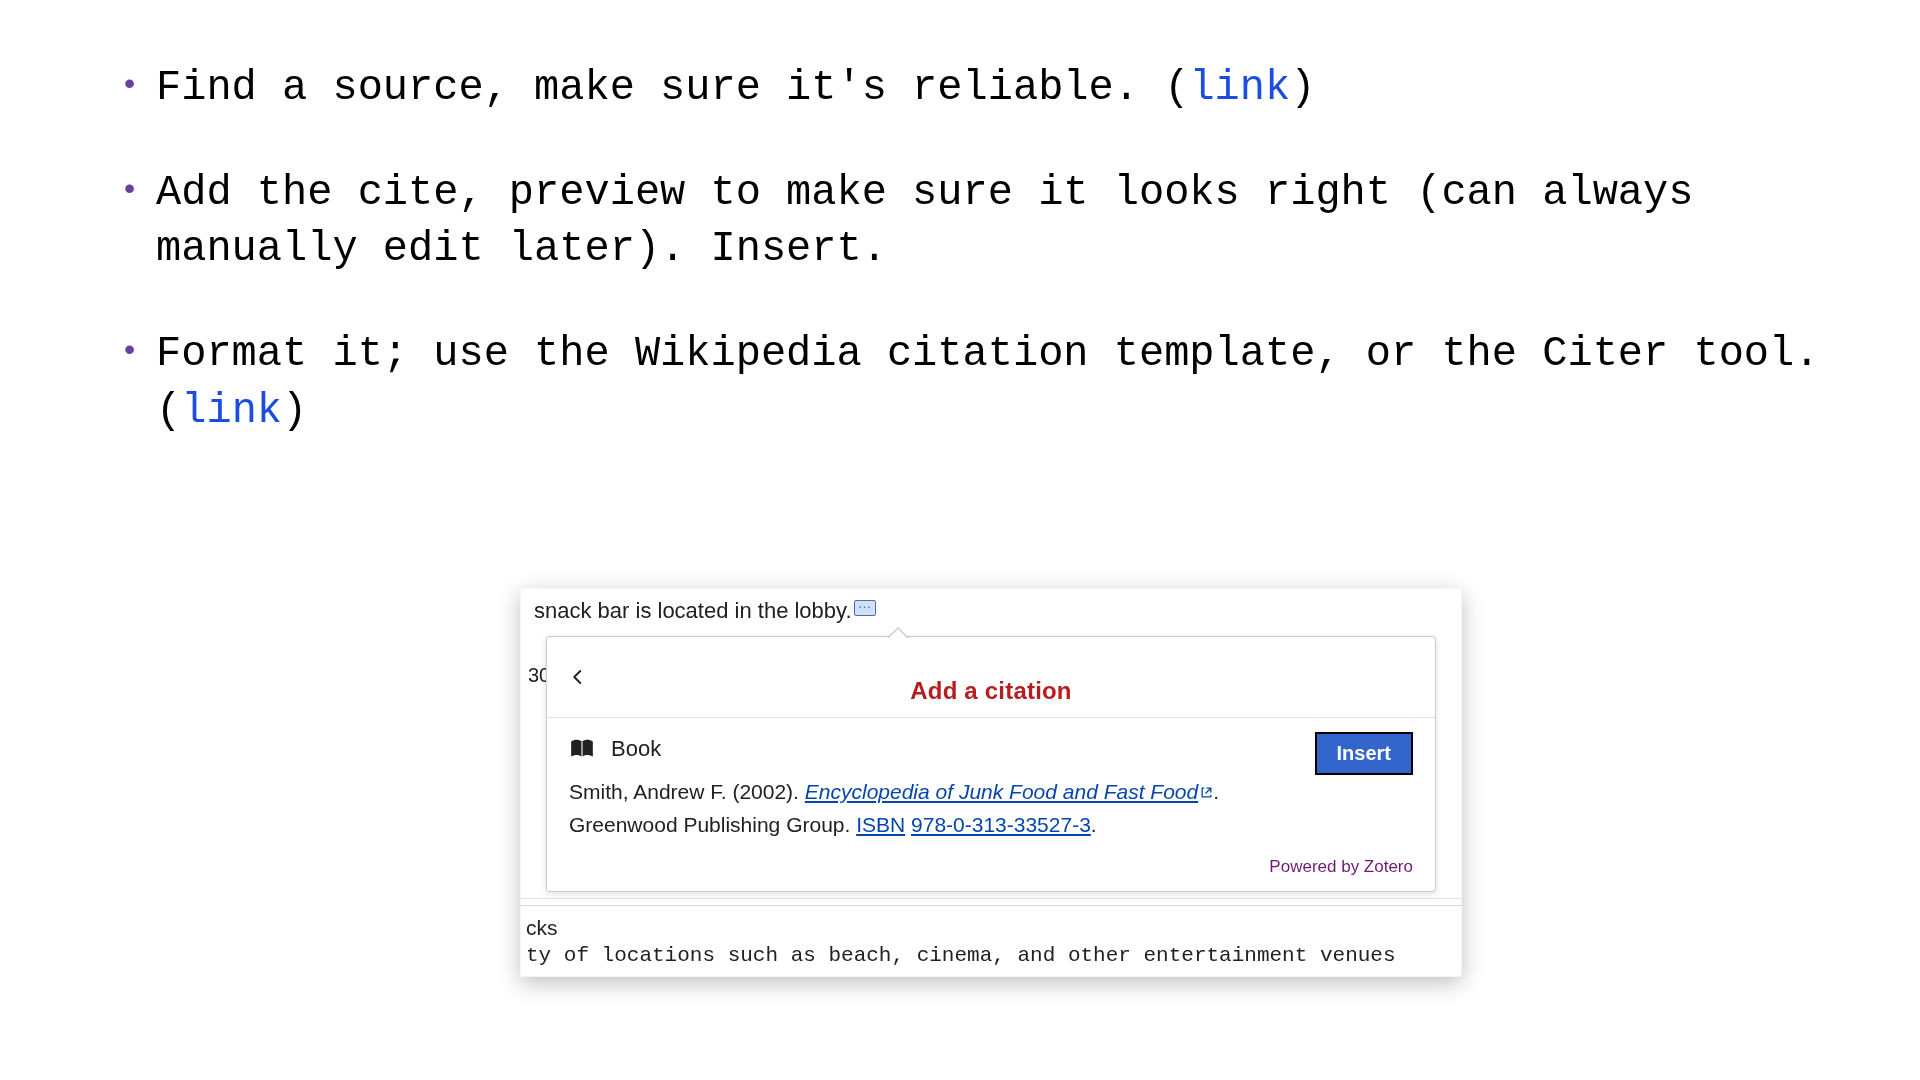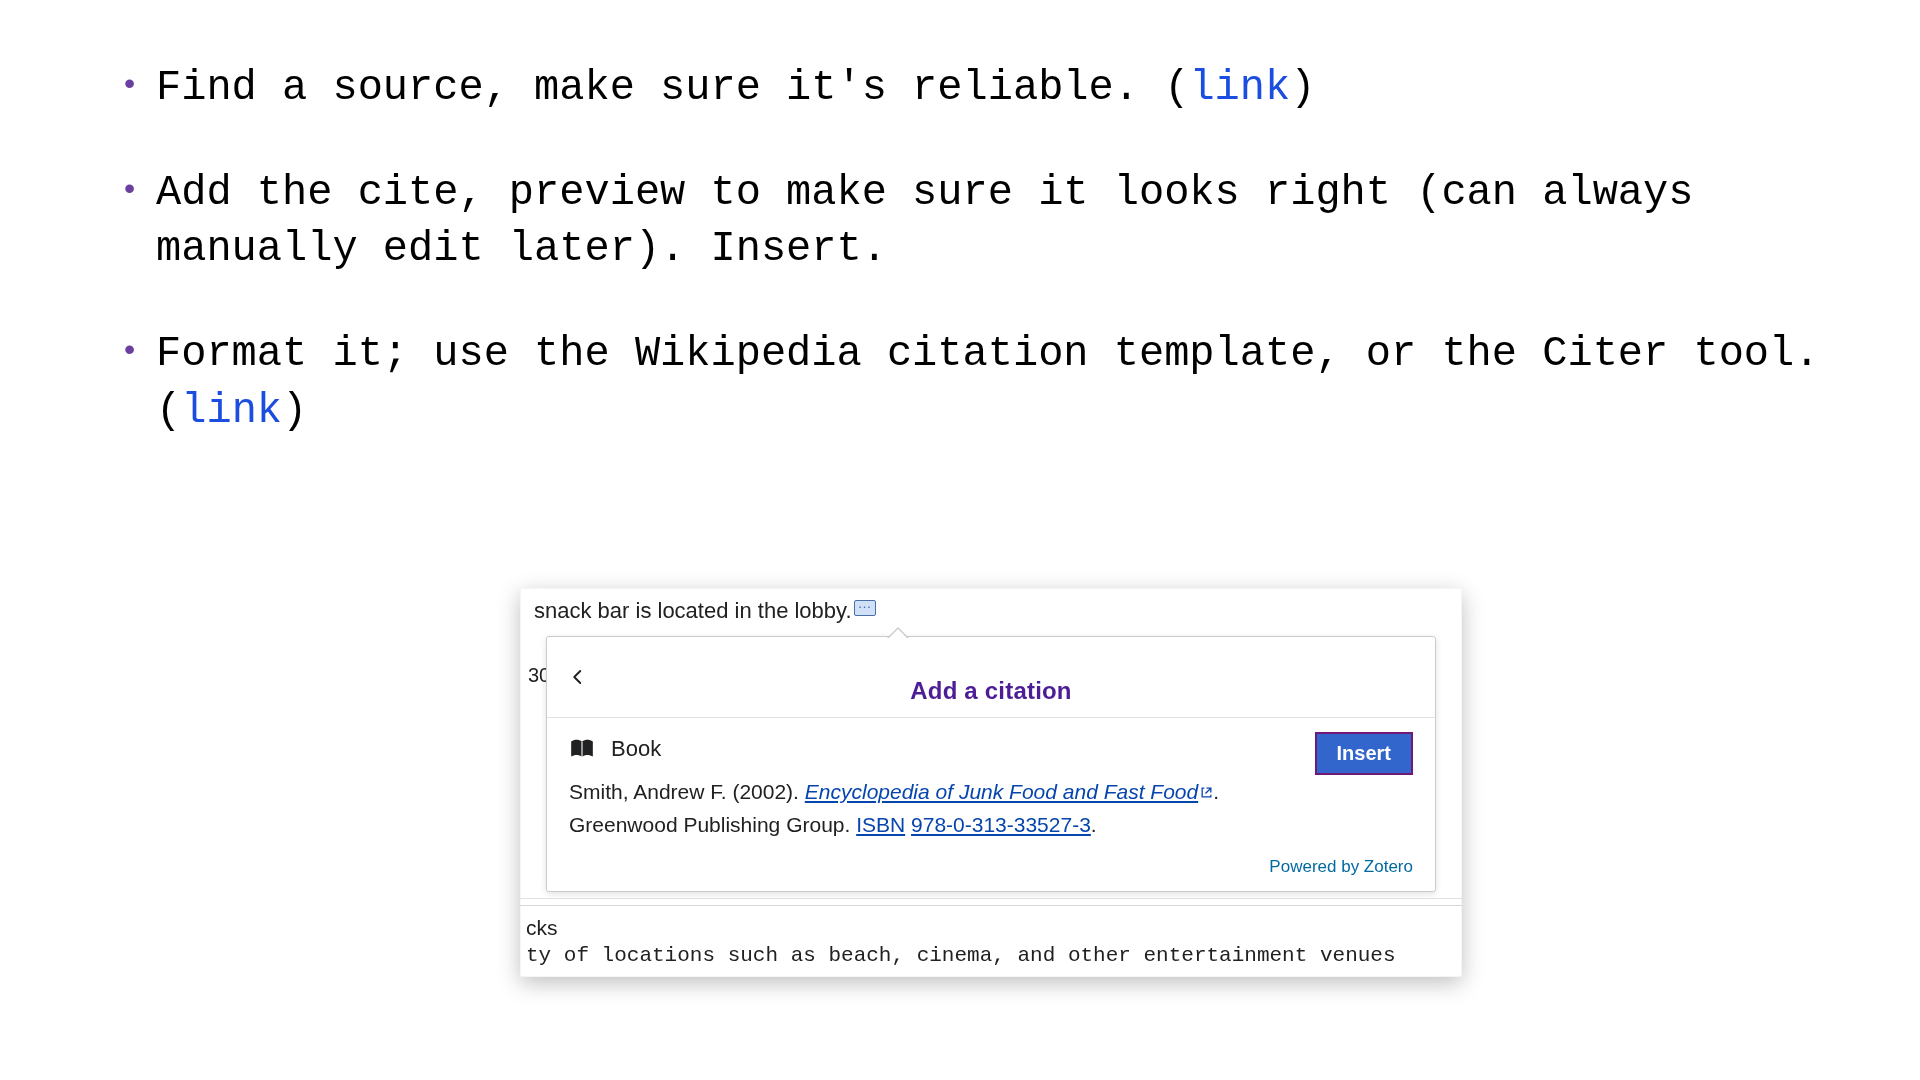--- a/index.html
+++ b/index.html
@@ -17,31 +17,31 @@
   .shot-top { padding: 10px 14px 8px 14px; font-size: 22px; color: #202122; }
   .ref-box { display: inline-block; width: 22px; height: 16px; vertical-align: 2px; border: 1.5px solid #4a6ea9; border-radius: 2px; background: #cfe0f7; margin-left: 2px; position: relative; }
   .ref-box::after { content: "…"; position: absolute; left: 3px; top: -6px; font-size: 14px; color: #4a6ea9; letter-spacing: -1px; }
   .side-num { position: absolute; left: 8px; top: 76px; font-size: 20px; color: #202122; }
   .popup { margin: 4px 26px 0 26px; background: #fff; border: 1px solid #c8ccd1; border-radius: 3px; box-shadow: 0 2px 6px rgba(0,0,0,0.12); position: relative; }
   .popup::before { content: ""; position: absolute; top: -10px; left: 340px; width: 0; height: 0; border-left: 11px solid transparent; border-right: 11px solid transparent; border-bottom: 11px solid #c8ccd1; }
   .popup::after { content: ""; position: absolute; top: -8px; left: 341px; width: 0; height: 0; border-left: 10px solid transparent; border-right: 10px solid transparent; border-bottom: 10px solid #fff; }
   .popup-header { display: flex; align-items: center; border-bottom: 1px solid #e0e2e5; padding: 12px 16px; }
   .back-btn { width: 30px; height: 30px; display: flex; align-items: center; justify-content: center; cursor: pointer; }
   .back-btn svg { width: 18px; height: 18px; }
-  .popup-title { flex: 1; text-align: center; font-size: 24px; font-weight: 600; letter-spacing: 0.2px; color: #4c1d95; padding-right: 30px; margin-top: 28px; }
+  .popup-title { flex: 1; text-align: center; font-size: 24px; font-weight: 600; letter-spacing: 0.2px; color: #b91c1c; padding-right: 30px; margin-top: 28px; }
   .popup-body { padding: 18px 22px 10px 22px; position: relative; }
   .type-row { display: flex; align-items: center; gap: 16px; font-size: 22px; color: #202122; margin-bottom: 14px; }
   .book-icon svg { width: 26px; height: 22px; display: block; }
-  .insert-btn { position: absolute; right: 22px; top: 14px; background: #3366cc; color: #fff; border: 2px solid #701a75; font-weight: 700; font-size: 20px; padding: 8px 20px; cursor: pointer; font-family: inherit; }
+  .insert-btn { position: absolute; right: 22px; top: 14px; background: #3366cc; color: #fff; border: 2px solid #000000; font-weight: 700; font-size: 20px; padding: 8px 20px; cursor: pointer; font-family: inherit; }
   .citation { font-size: 21px; line-height: 1.55; color: #202122; padding-right: 130px; }
   .ital-link { font-style: italic; color: #0645ad; text-decoration: underline; }
   .plain-link { color: #0645ad; text-decoration: underline; }
   .ext-icon { display: inline-block; width: 13px; height: 13px; vertical-align: 0; margin-left: 2px; }
   .ext-icon svg { width: 13px; height: 13px; display: inline; }
-  .powered { text-align: right; color: #0369a1; font-size: 17px; padding: 6px 22px 14px 0; }
+  .powered { text-align: right; color: #701a75; font-size: 17px; padding: 6px 22px 14px 0; }
   .shot-bottom { border-top: 1px solid #e0e2e5; margin-top: 6px; padding: 0; }
   .cut-line1 { font-size: 21px; color: #202122; padding: 10px 0 0 6px; }
   .cut-line2 { font-size: 21px; color: #202122; padding: 4px 0 10px 6px; font-family: Liberation Mono, monospace; }
   .hr-thin { border: none; border-top: 1px solid #d6d8da; margin: 6px 0 0 0; }
 </style>
 </head>
 <body>
 
 <div class="slide">
 

